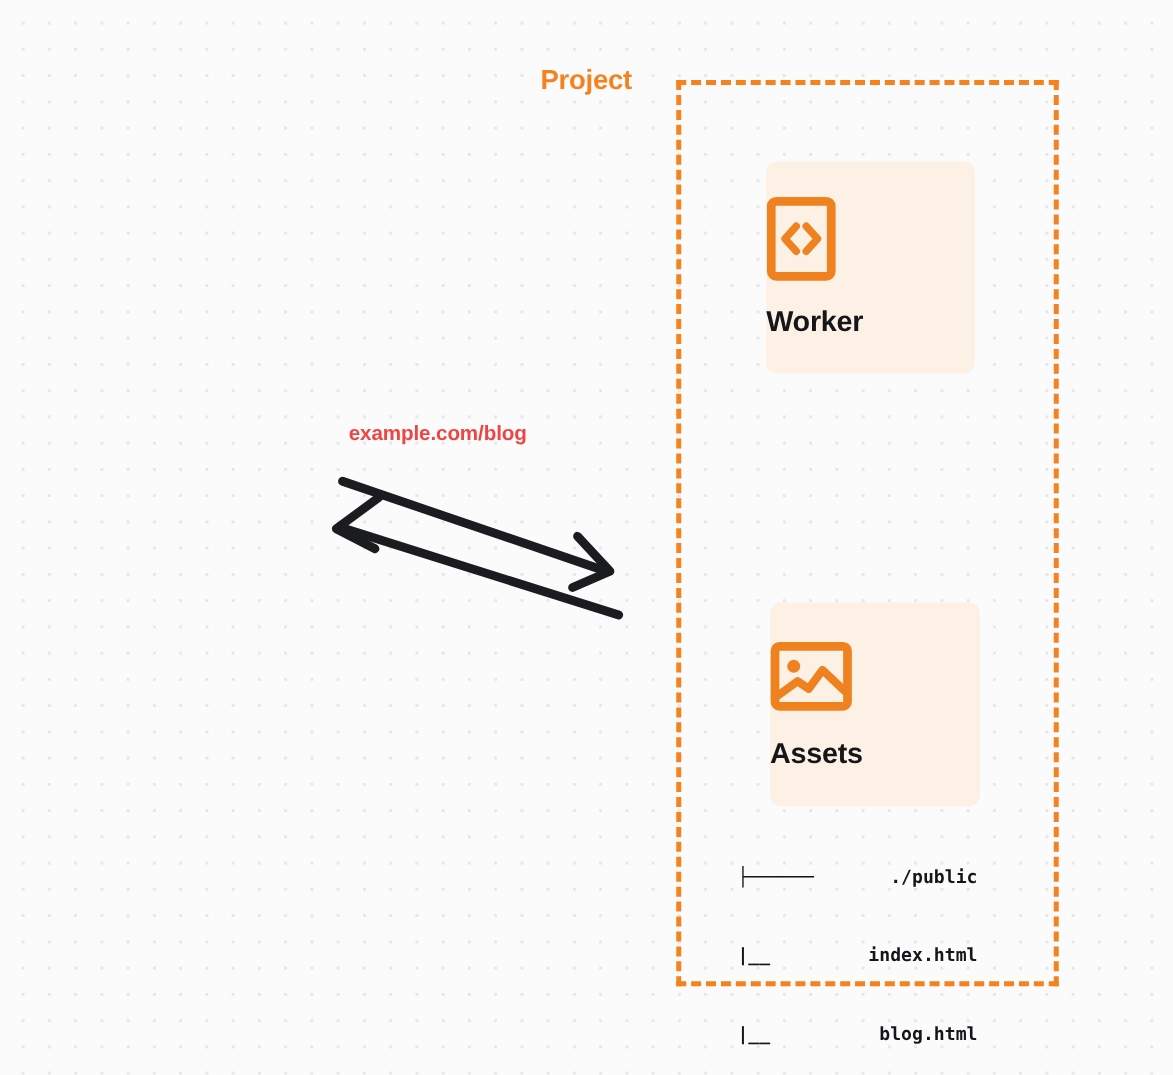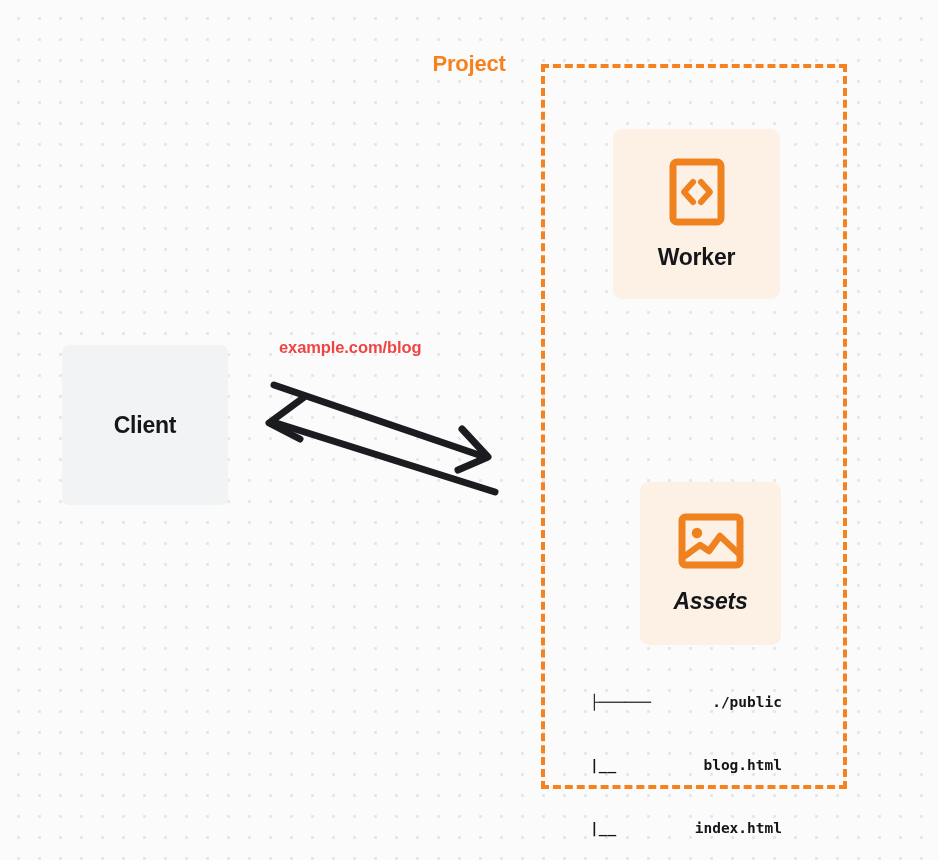--- a/index.html
+++ b/index.html
@@ -93,35 +93,34 @@
     text-align: right;
   }
 
   
   .card {
     position: absolute;
     background: #fdf1e5;
     border-radius: 9px;
     display: flex;
     flex-direction: column;
-    align-items: center;
+    align-items: flex-start;
     justify-content: center;
   }
   .card-worker {
     left: 613px;
     top: 129px;
     width: 167px;
     height: 170px;
   }
   .card-assets {
-    left: 640px;
+    left: 616px;
     top: 482px;
-    width: 141px;
+    width: 168px;
     height: 163px;
-    font-style: italic;
   }
   .card-icon {
     display: block;
     margin-bottom: 14px;
   }
   .card-label {
     font-size: 23px;
     font-weight: bold;
     color: #15161a;
     letter-spacing: -0.2px;
@@ -144,23 +143,20 @@
     display: block;
     text-align: right;
     white-space: pre;
   }
 </style>
 </head>
 <body>
 
 <div class="canvas">
 
-  <div class="client-node">
-    <span class="client-label">Client</span>
-  </div>
 
   <svg class="edges" viewBox="0 0 938 860" width="938" height="860" xmlns="http://www.w3.org/2000/svg">
 
     <g>
       <line x1="274" y1="385" x2="482" y2="456" stroke="#1b1c1f" stroke-width="7" stroke-linecap="round"></line>
       <polyline points="462,429 488,457 458,470" fill="none" stroke="#1b1c1f" stroke-width="7" stroke-linecap="round" stroke-linejoin="round"></polyline>
     </g>
 
     <g>
       <line x1="495" y1="492" x2="276" y2="423" stroke="#1b1c1f" stroke-width="7" stroke-linecap="round"></line>
@@ -190,18 +186,18 @@
         <rect x="4" y="5" width="58" height="48" rx="3.5" ry="3.5" fill="none" stroke="#f0811f" stroke-width="7"></rect>
         <circle cx="19" cy="21" r="5.2" fill="#f0811f"></circle>
         <polyline points="7,44 22,33 31,39 42,24 60,41" fill="none" stroke="#f0811f" stroke-width="6.5" stroke-linecap="round" stroke-linejoin="round"></polyline>
       </svg>
     </span>
     <span class="card-label">Assets</span>
   </div>
 
   <div class="file-tree">
     <span class="tree-row">├──────       ./public</span>
+    <span class="tree-row">|__         index.html</span>
     <span class="tree-row">|__          blog.html</span>
-    <span class="tree-row">|__         index.html</span>
     
   </div>
 
 </div>
 
 </body></html>

